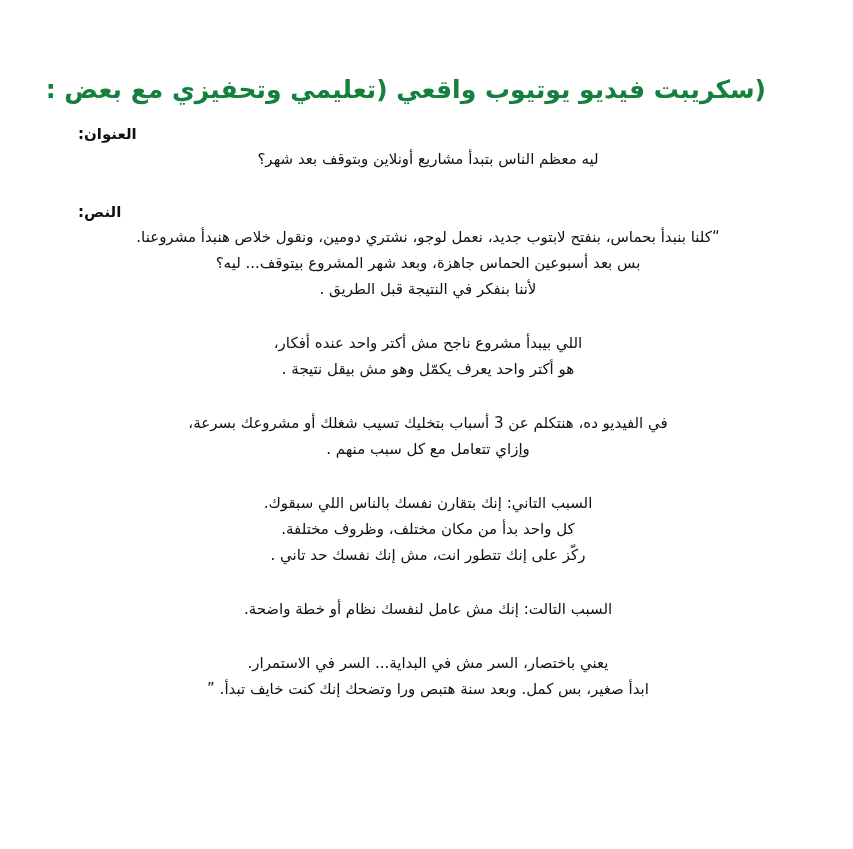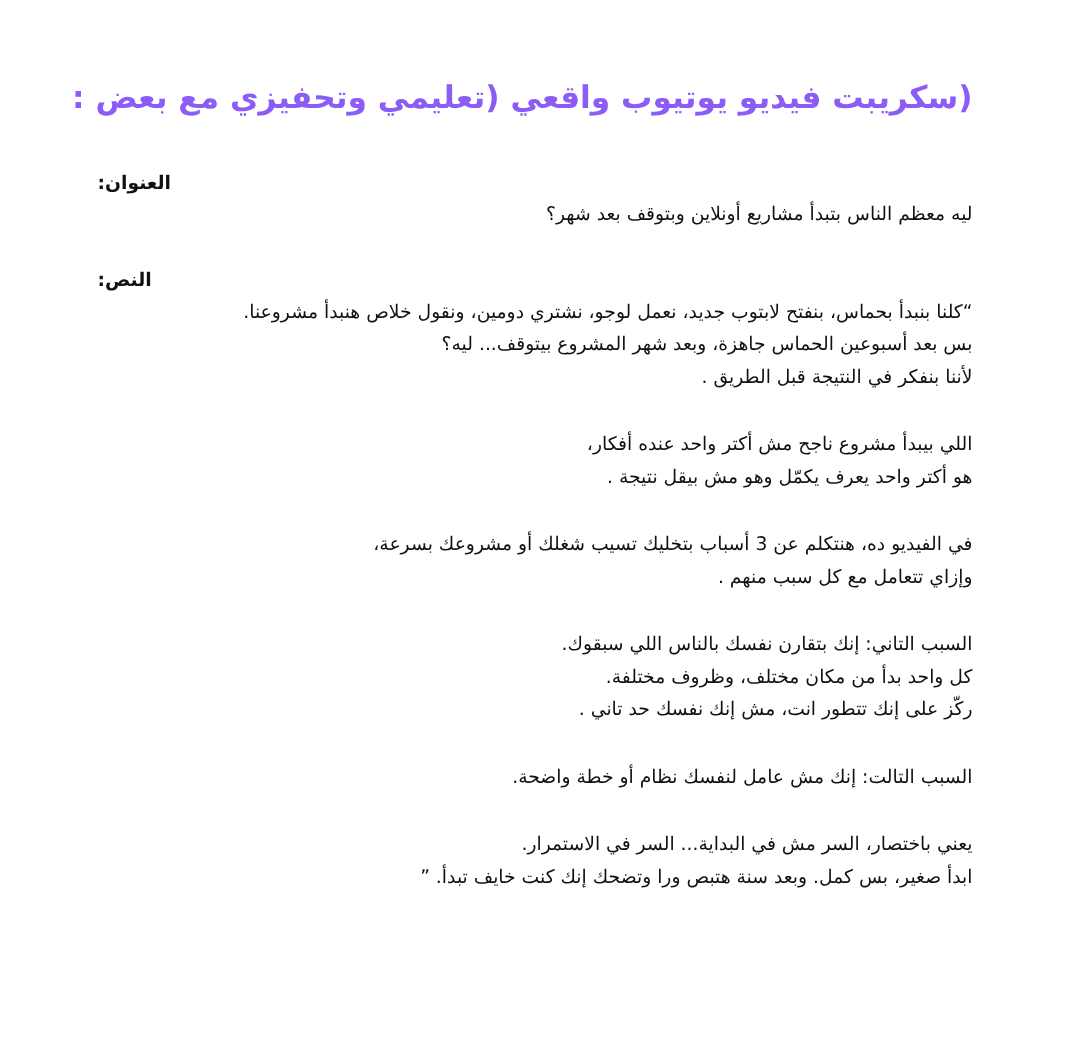--- a/index.html
+++ b/index.html
@@ -19,51 +19,51 @@
       position: absolute;
       left: 78px;
       top: 58px;
       width: 700px;
     }
     .doc-title {
       direction: rtl;
       text-align: left;
       font-size: 25px;
       font-weight: bold;
-      color: #8b5cf6;
-      margin: 0;
+      color: #15803d;
+      margin: 12px;
       height: 40px;
       line-height: 40px;
       white-space: nowrap;
     }
     .label {
       direction: rtl;
       text-align: left;
       font-size: 15px;
       font-weight: bold;
       line-height: 24px;
       white-space: nowrap;
     }
     .line {
       direction: rtl;
-      text-align: right;
+      text-align: center;
       font-size: 15px;
       line-height: 26px;
       white-space: nowrap;
     }
     .section-title { margin-top: 24px; }
     .para { margin-top: 28px; }
   </style>
 </head>
 <body>
 
 <div class="page">
   <h1 class="doc-title">(سكريبت فيديو يوتيوب واقعي (تعليمي وتحفيزي مع بعض :</h1>
 
-  <div class="label section-title" style="margin-top:36px;">العنوان:</div>
+  <div class="label section-title" style="margin-top:12px;">العنوان:</div>
   <div class="line">ليه معظم الناس بتبدأ مشاريع أونلاين وبتوقف بعد شهر؟</div>
 
   <div class="label" style="margin-top:28px;">النص:</div>
 
   <div>
     <div class="line">“كلنا بنبدأ بحماس، بنفتح لابتوب جديد، نعمل لوجو، نشتري دومين، ونقول خلاص هنبدأ مشروعنا.</div>
     <div class="line">بس بعد أسبوعين الحماس جاهزة، وبعد شهر المشروع بيتوقف... ليه؟</div>
     <div class="line">لأننا بنفكر في النتيجة قبل الطريق .</div>
   </div>
 

